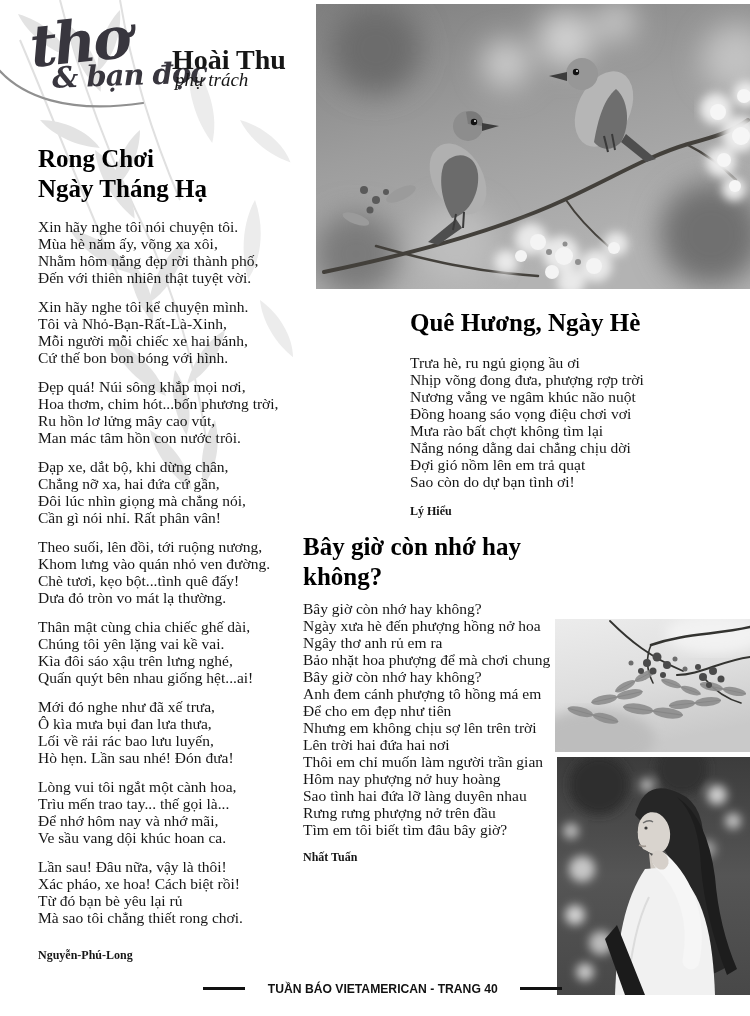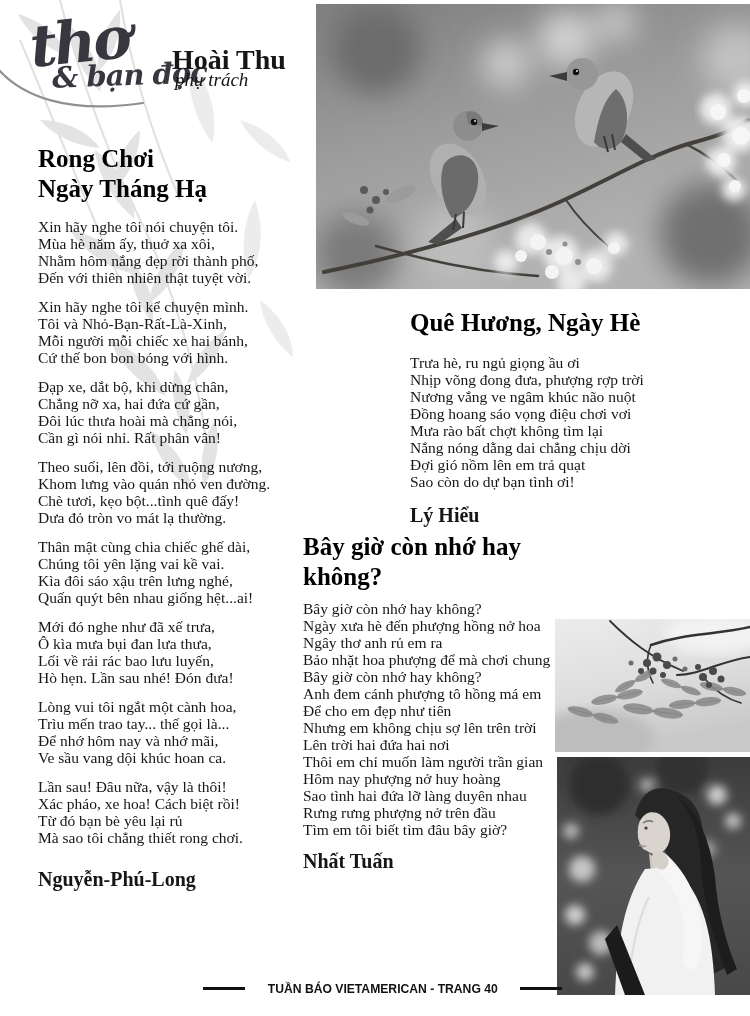--- a/index.html
+++ b/index.html
@@ -17,21 +17,21 @@
                font-style:italic; font-weight:bold; font-size:29px; color:#38363e;
                transform:rotate(-2deg); letter-spacing:-1px; white-space:nowrap; }
   .editor-name { position:absolute; left:172px; top:44px; font-size:28px; font-weight:bold; z-index:2;}
   .editor-role { position:absolute; left:175px; top:69px; font-size:19px; font-style:italic; z-index:2;}
 
   
   .poem { position:absolute; z-index:1; }
   .poem h2 { font-weight:bold; font-size:25px; line-height:30px; white-space:pre-line;
              margin-bottom:10px; color:#000000; }
   .poem p  { white-space:pre; font-size:15.5px; line-height:17px; margin-bottom:12px; }
-  .poem .author { font-weight:bold; font-size:20px; margin-top:14px; white-space:nowrap; }
+  .poem .author { font-weight:bold; font-size:12px; margin-top:14px; white-space:nowrap; }
   #poem-1 { left:38px;  top:144px; width:282px; }
   #poem-2 { left:402px; top:308px; width:335px;margin-left:8px; }
   #poem-3 { left:303px; top:532px; width:262px; }
   #poem-1 h2 { margin-bottom:14px; }
   #poem-1 .author { margin-top:22px; }
   #poem-2 h2 { margin-bottom:16px; }
   #poem-3 h2 { margin-bottom:8px; }
   #poem-3 .author { margin-top:6px; }
 
   
@@ -202,30 +202,34 @@
         <line x1="288" y1="132" x2="292" y2="148" stroke="#3a3a3a" stroke-width="2"></line>
         <line x1="296" y1="130" x2="299" y2="146" stroke="#3a3a3a" stroke-width="2"></line>
       </g>
     </svg>
   </figure>
 
   <section class="poem" id="poem-1">
     <h2>Rong Chơi
 Ngày Tháng Hạ</h2>
     <p>Xin hãy nghe tôi nói chuyện tôi.
-Mùa hè năm ấy, thuở xa xôi,
+Mùa hè năm ấy, võng xa xôi,
 Nhằm hôm nắng đẹp rời thành phố,
 Đến với thiên nhiên thật tuyệt vời.</p>
     <p>Xin hãy nghe tôi kể chuyện mình.
 Tôi và Nhỏ-Bạn-Rất-Là-Xinh,
 Mỗi người mỗi chiếc xe hai bánh,
 Cứ thế bon bon bóng với hình.</p>
+    <p>Đẹp quá! Núi sông khắp mọi nơi,
+Hoa thơm, chim hót...bốn phương trời,
+Ru hồn lơ lửng mây cao vút,
+Man mác tâm hồn con nước trôi.</p>
     <p>Đạp xe, dắt bộ, khi dừng chân,
 Chẳng nỡ xa, hai đứa cứ gần,
-Đôi lúc thưa hoài mà chẳng nói,
+Đôi lúc nhìn giọng mà chẳng nói,
 Cần gì nói nhỉ. Rất phân vân!</p>
     <p>Theo suối, lên đồi, tới ruộng nương,
 Khom lưng vào quán nhỏ ven đường.
 Chè tươi, kẹo bột...tình quê đấy!
 Dưa đỏ tròn vo mát lạ thường.</p>
     <p>Thân mật cùng chia chiếc ghế dài,
 Chúng tôi yên lặng vai kề vai.
 Kìa đôi sáo xậu trên lưng nghé,
 Quấn quýt bên nhau giống hệt...ai!</p>
     <p>Mới đó nghe như đã xế trưa,

